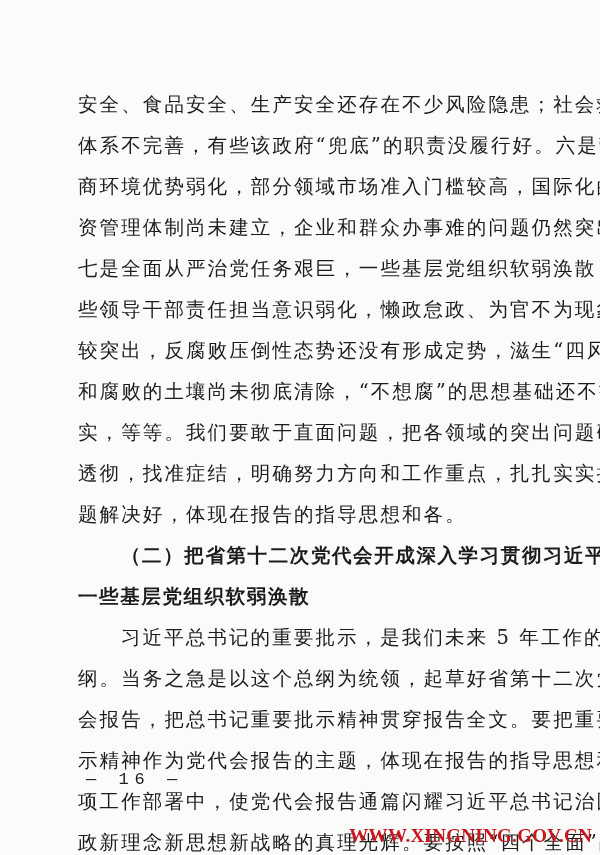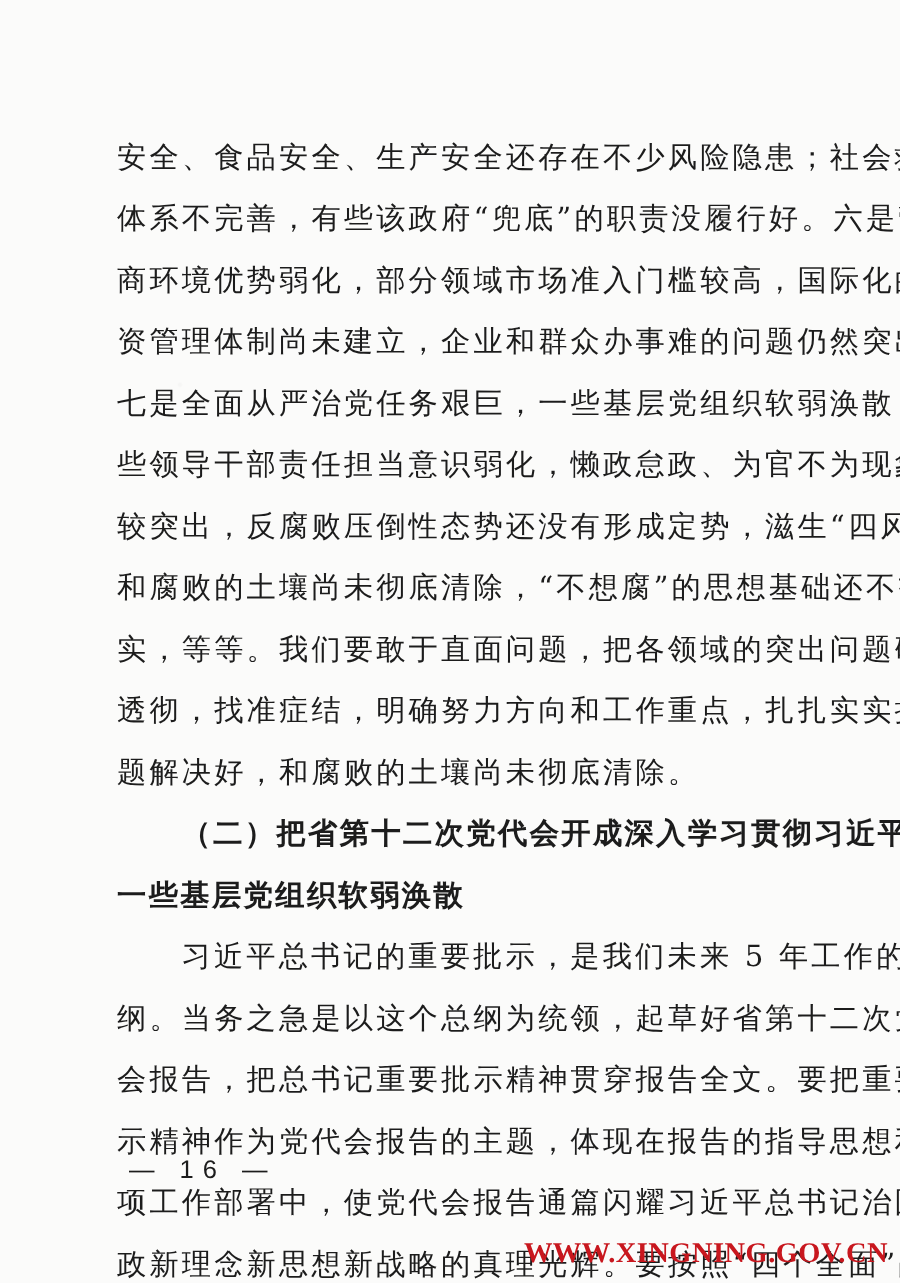--- a/index.html
+++ b/index.html
@@ -42,21 +42,21 @@
     .line.heading {
       font-weight: bold;
       font-family: "DejaVu Sans", "Liberation Sans", sans-serif;
       letter-spacing: 1.6px;
     }
     .page-number {
       position: absolute;
       left: 86px;
       top: 770px;
       font-size: 17px;
-      font-family: Liberation Sans, sans-serif;
+      font-family: Liberation Mono, monospace;
       letter-spacing: 6px;
       color: #1c1c1c;
     }
     .watermark {
       position: absolute;
       right: 8px;
       top: 825px;
       font-family: "Liberation Serif", serif;
       font-weight: bold;
       font-size: 19px;
@@ -72,21 +72,21 @@
     <div class="line">安全、食品安全、生产安全还存在不少风险隐患；社会救助</div>
     <div class="line">体系不完善，有些该政府“兜底”的职责没履行好。六是营</div>
     <div class="line">商环境优势弱化，部分领域市场准入门槛较高，国际化的投</div>
     <div class="line">资管理体制尚未建立，企业和群众办事难的问题仍然突出。</div>
     <div class="line">七是全面从严治党任务艰巨，一些基层党组织软弱涣散，一</div>
     <div class="line">些领导干部责任担当意识弱化，懒政怠政、为官不为现象比</div>
     <div class="line">较突出，反腐败压倒性态势还没有形成定势，滋生“四风”</div>
     <div class="line">和腐败的土壤尚未彻底清除，“不想腐”的思想基础还不扎</div>
     <div class="line">实，等等。我们要敢于直面问题，把各领域的突出问题研究</div>
     <div class="line">透彻，找准症结，明确努力方向和工作重点，扎扎实实把问</div>
-    <div class="line">题解决好，和腐败的土壤尚未彻底清除。</div>
+    <div class="line">题解决好，体现在报告的指导思想和各。</div>
     <div class="line indent heading">（二）把省第十二次党代会开成深入学习贯彻习近平总</div>
     <div class="line heading">一些基层党组织软弱涣散</div>
     <div class="line indent">习近平总书记的重要批示，是我们未来 5 年工作的总</div>
     <div class="line">纲。当务之急是以这个总纲为统领，起草好省第十二次党代</div>
     <div class="line">会报告，把总书记重要批示精神贯穿报告全文。要把重要批</div>
     <div class="line">示精神作为党代会报告的主题，体现在报告的指导思想和各</div>
     <div class="line">项工作部署中，使党代会报告通篇闪耀习近平总书记治国理</div>
     <div class="line">政新理念新思想新战略的真理光辉。要按照“四个全面”战</div>
 
   </div>

